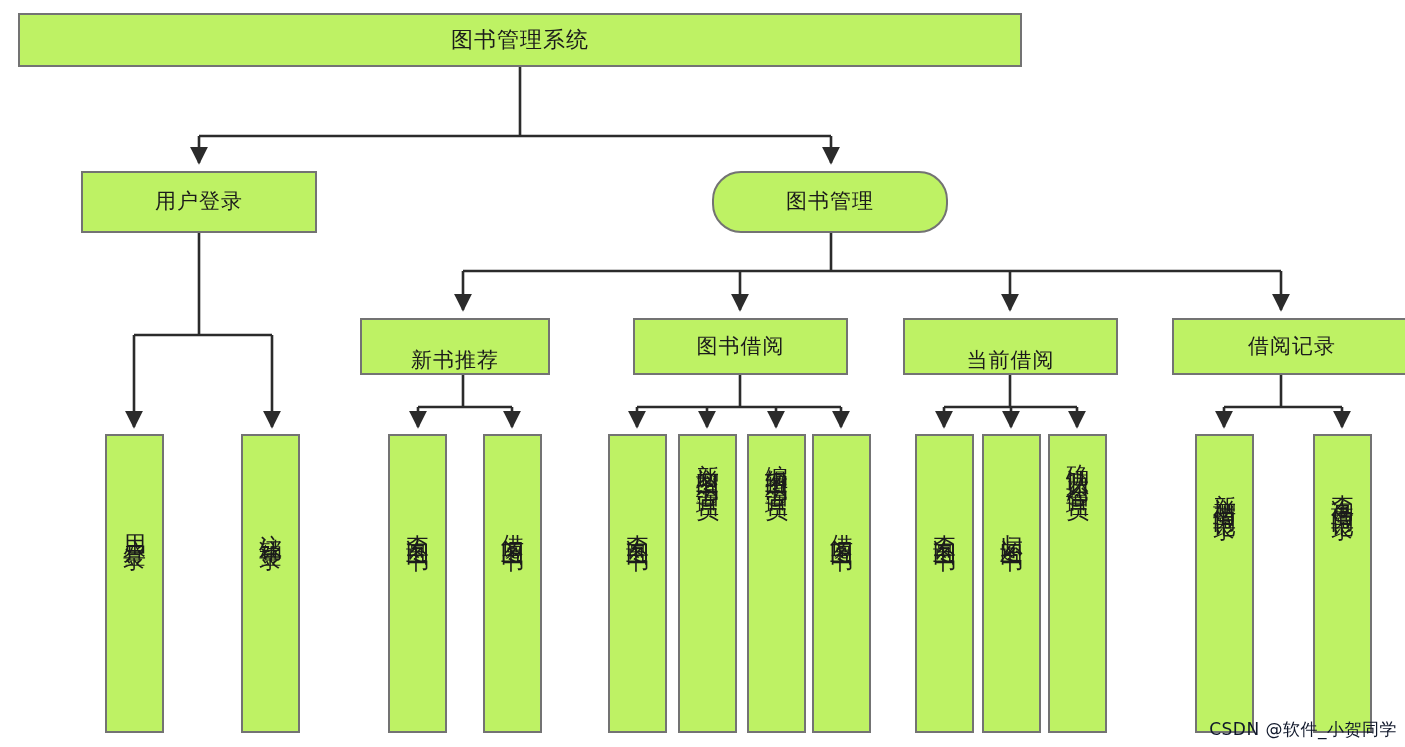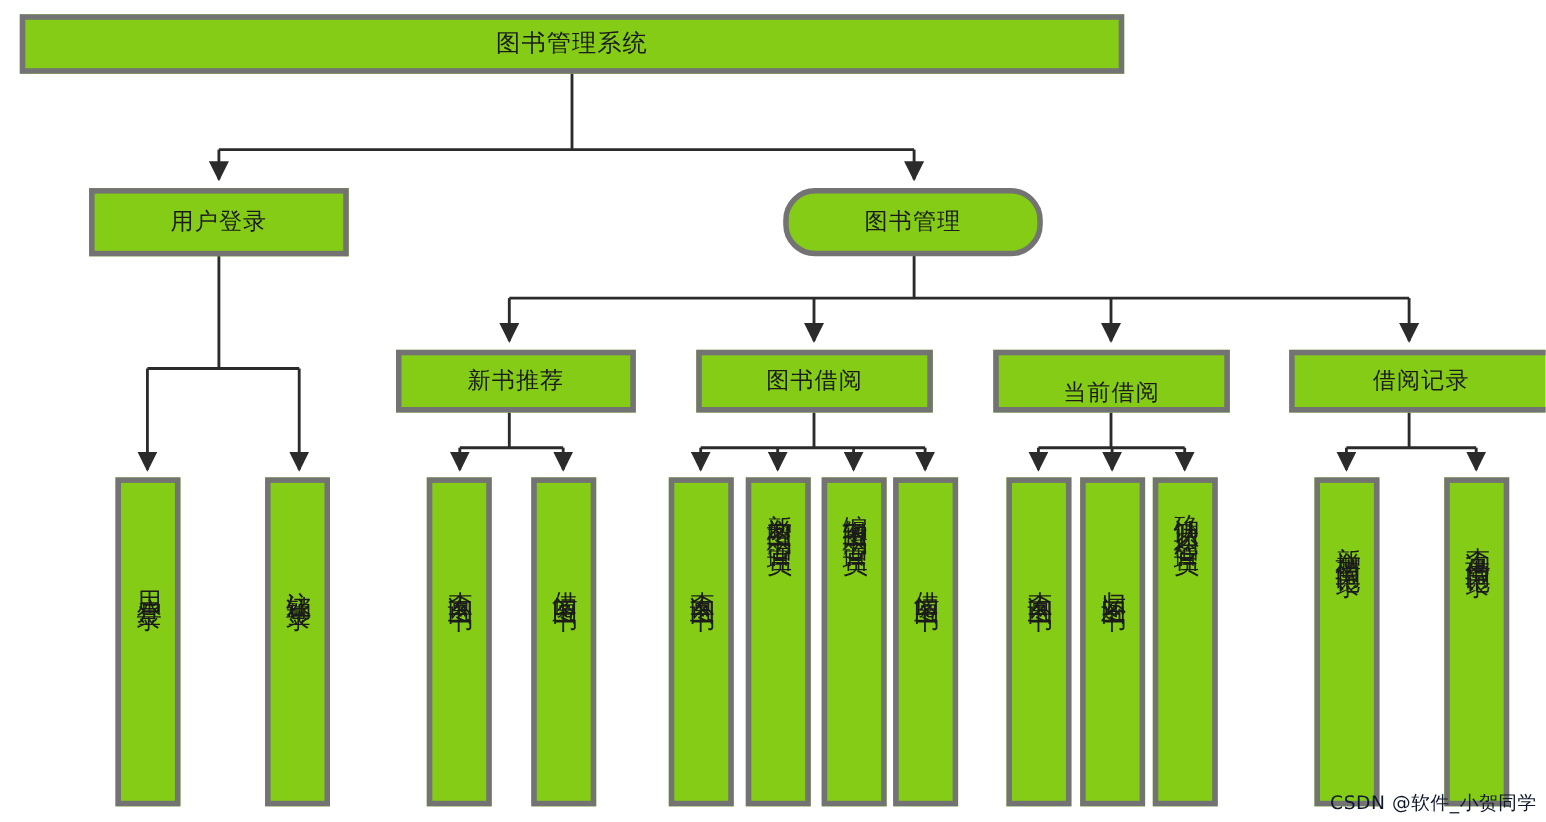--- a/index.html
+++ b/index.html
@@ -10,22 +10,22 @@
     font-family:"DejaVu Sans","Liberation Sans",sans-serif;
     overflow:hidden;
   }
   #canvas{position:relative;width:1405px;height:747px;}
 
   svg#wires{position:absolute;left:0;top:0;width:1405px;height:747px;pointer-events:none;}
 
   .node{
     position:absolute;
     box-sizing:border-box;
-    background:#84cc16;
-    border:5px solid #737373;
+    background:#bef264;
+    border:2px solid #737373;
     display:flex;
     align-items:center;
     justify-content:center;
     color:#1b1b1b;
   }
   .node .lbl{
     display:block;
     line-height:1.12;
     text-align:center;
     white-space:nowrap;
@@ -120,21 +120,21 @@
     <span class="lbl">图书管理系统</span>
   </div>
 
   <div class="node h-node" style="left:81px;top:171px;width:236px;height:62px;">
     <span class="lbl">用户登录</span>
   </div>
   <div class="node h-node" style="left:712px;top:171px;width:236px;height:62px;border-radius:29px;">
     <span class="lbl">图书管理</span>
   </div>
 
-  <div class="node h-node" style="left:360px;top:318px;width:218px;height:57px;">
+  <div class="node h-node" style="left:360px;top:318px;width:190px;height:57px;align-items:flex-end;">
     <span class="lbl">新书推荐</span>
   </div>
   <div class="node h-node" style="left:633px;top:318px;width:215px;height:57px;">
     <span class="lbl">图书借阅</span>
   </div>
   <div class="node h-node" style="left:903px;top:318px;width:215px;height:57px;align-items:flex-end;">
     <span class="lbl">当前借阅</span>
   </div>
   <div class="node h-node" style="left:1172px;top:318px;width:240px;height:57px;">
     <span class="lbl">借阅记录</span>

